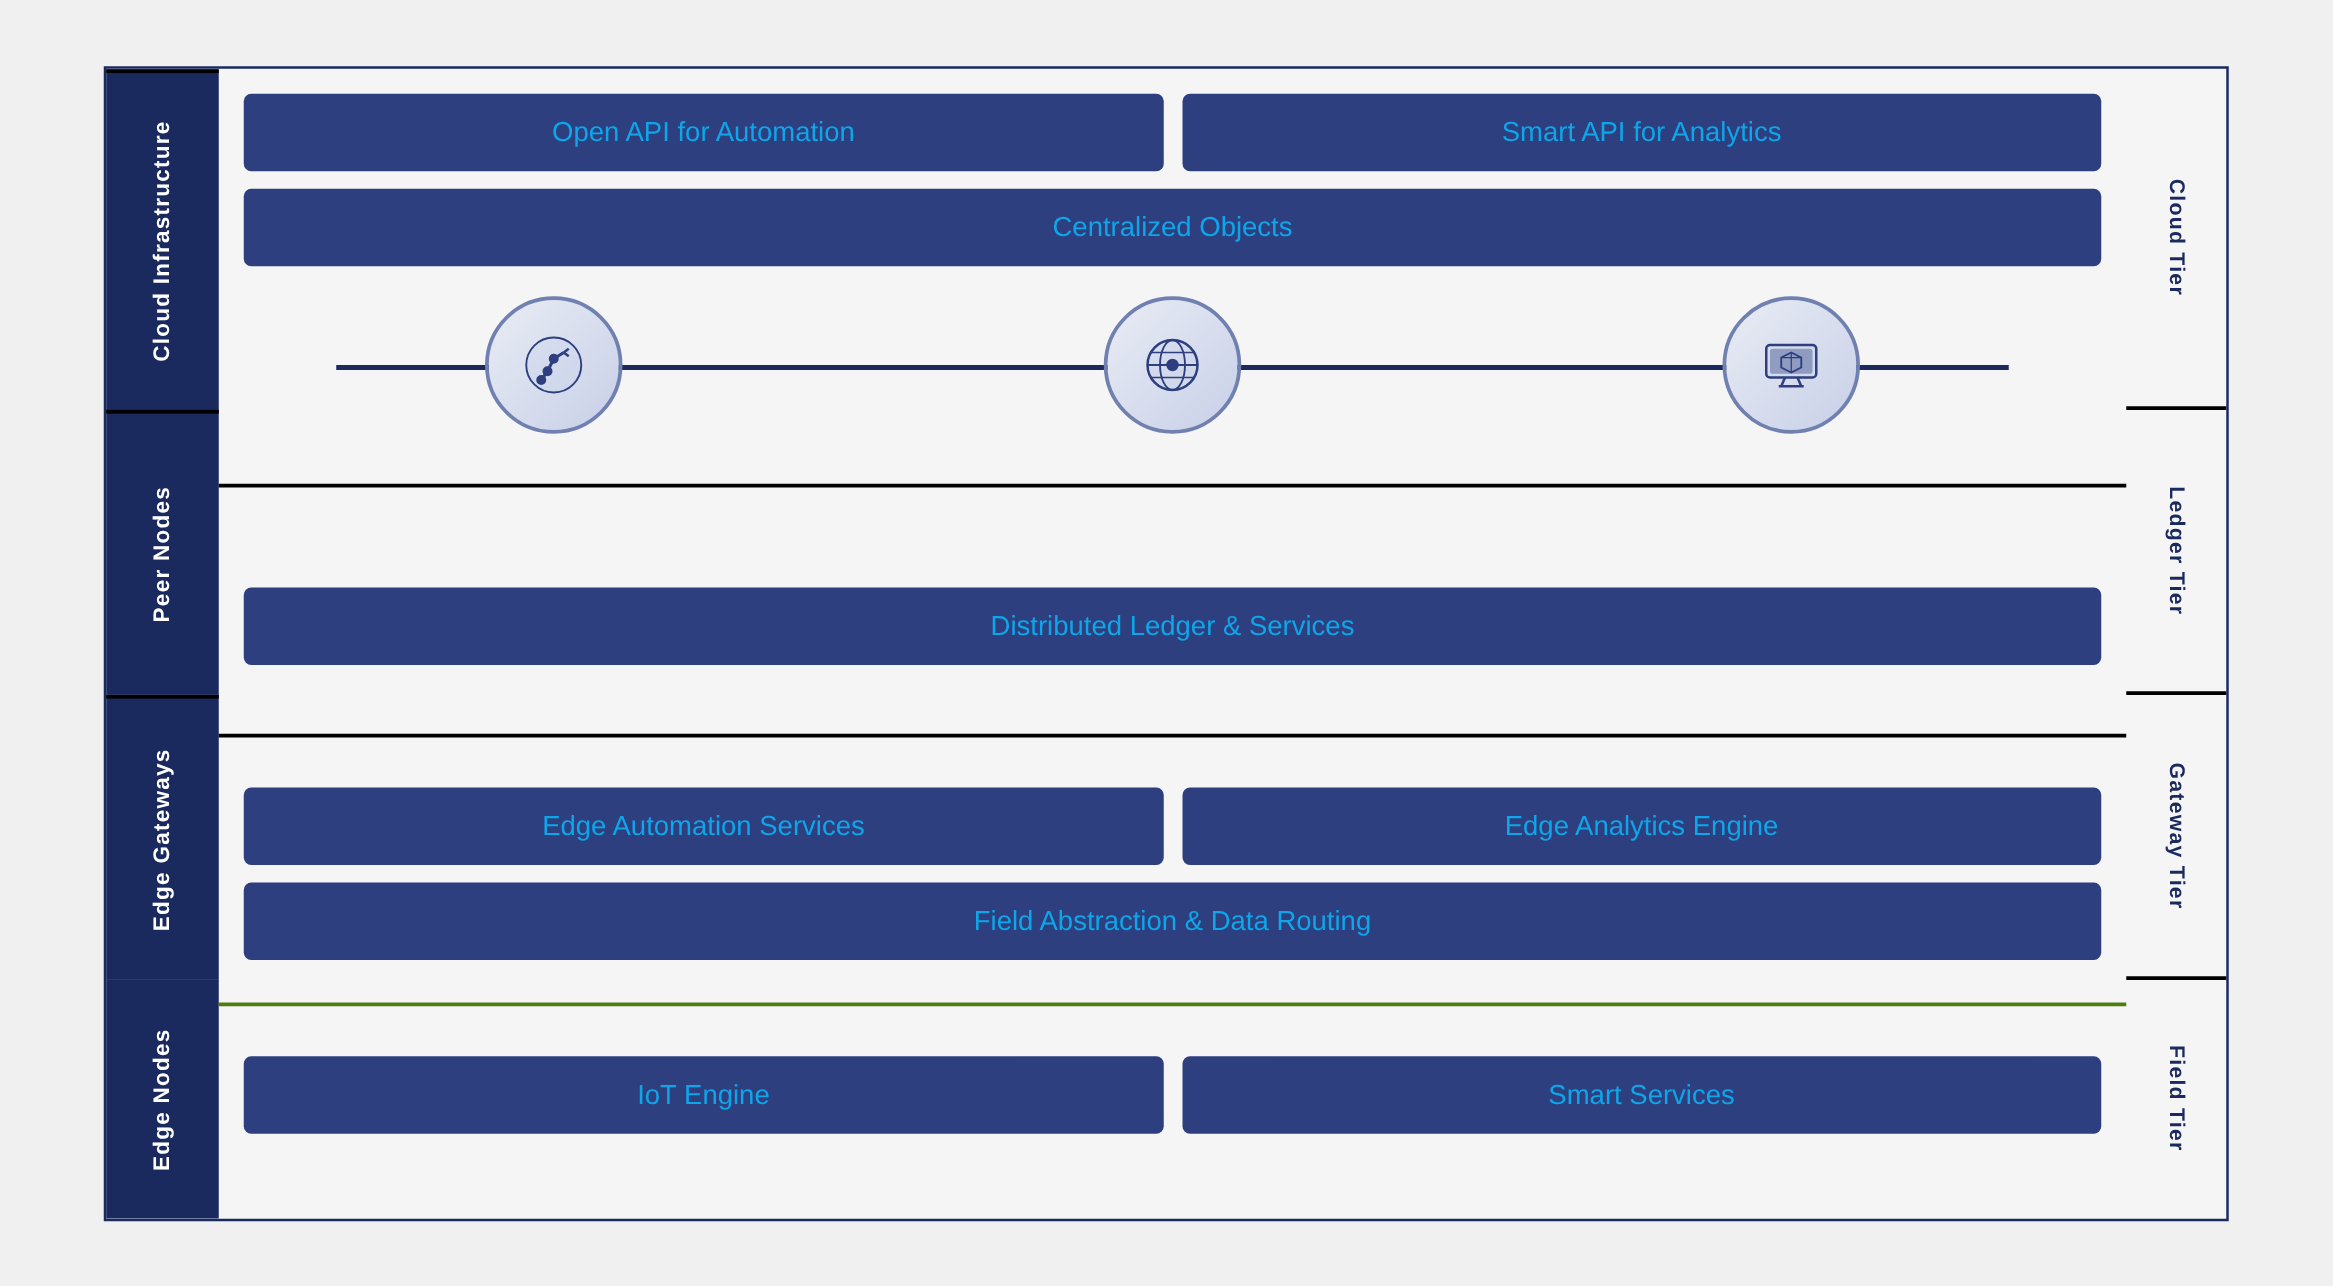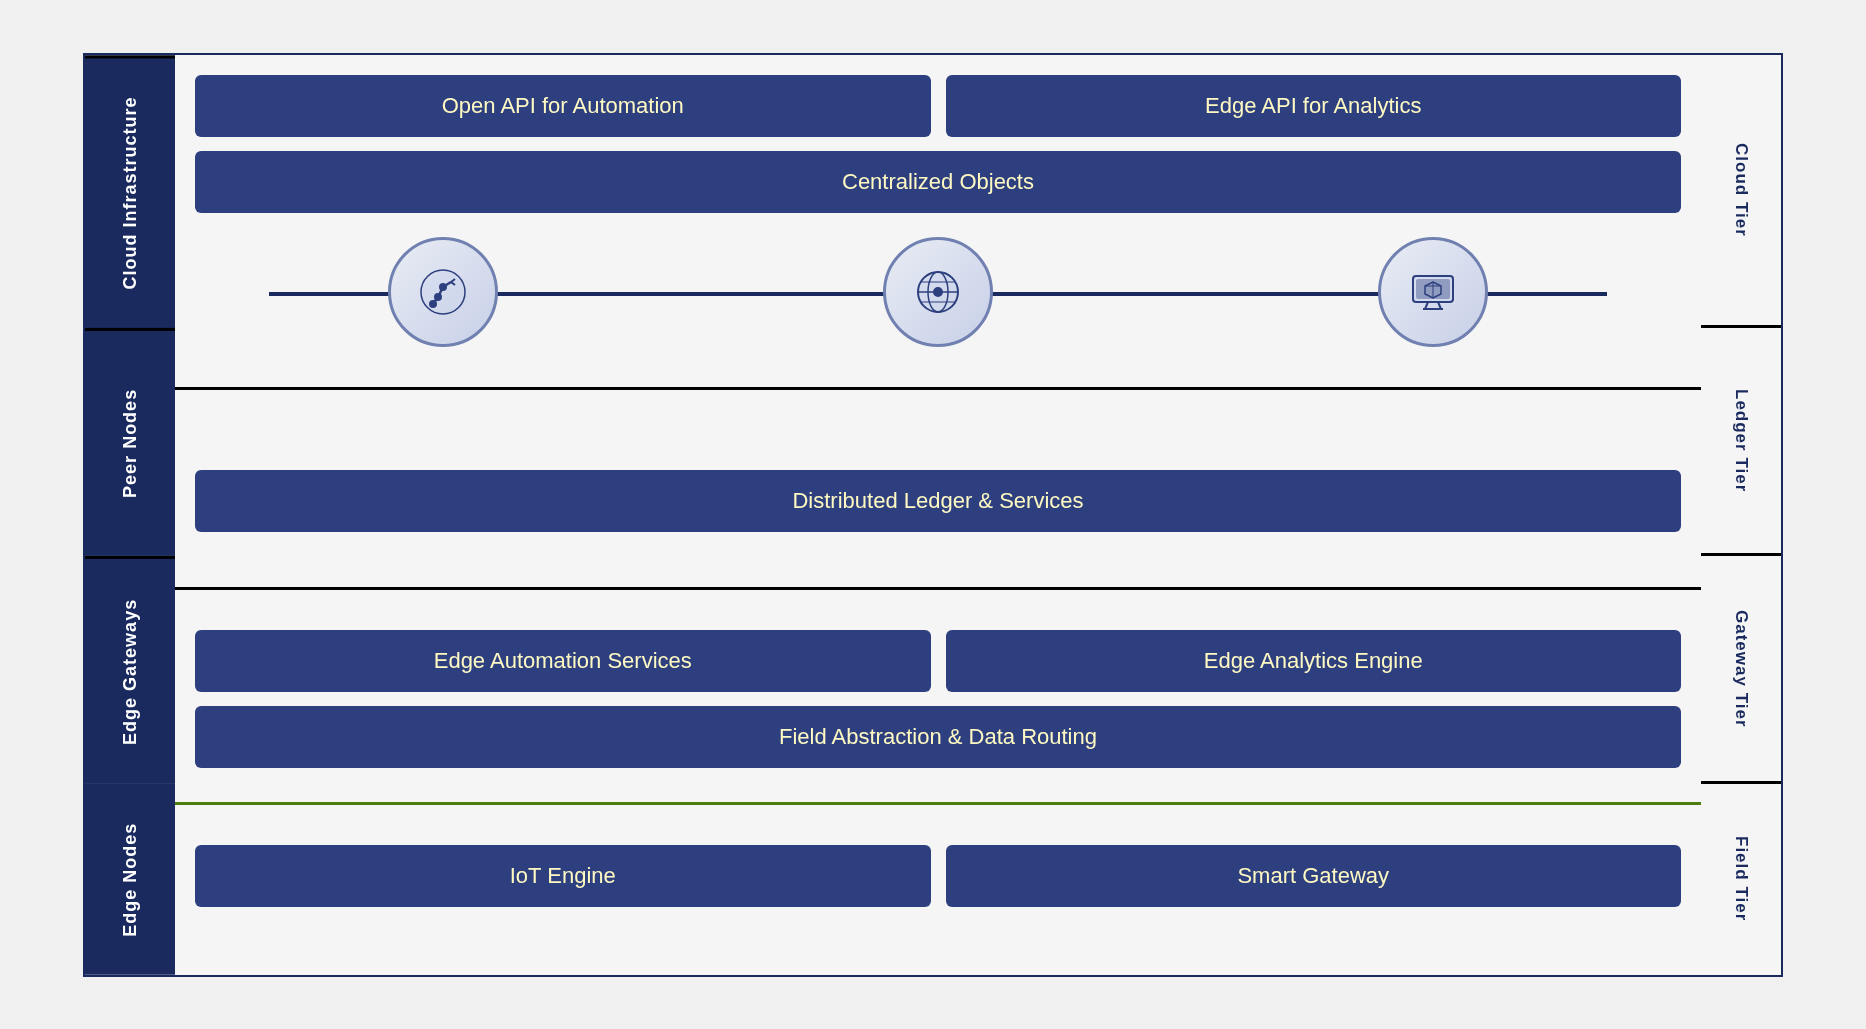--- a/index.html
+++ b/index.html
@@ -96,21 +96,21 @@
     .right-label.field-tier { flex: 1.5; }
 
     .row-buttons {
       display: flex;
       flex-direction: row;
       gap: 15px;
       margin-bottom: 14px;
     }
     .btn {
       background: #2d3f7e;
-      color: #fef9c3;
+      color: #0ea5e9;
       border: none;
       border-radius: 6px;
       padding: 18px 20px;
       font-size: 22px;
       font-weight: normal;
       text-align: center;
       flex: 1;
       cursor: default;
     }
 
@@ -162,21 +162,21 @@
     <div class="left-label ledger">Peer Nodes</div>
     <div class="left-label gateway">Edge Gateways</div>
     <div class="left-label field">Edge Nodes</div>
   </div>
 
   <div class="main-content">
 
     <div class="tier cloud">
       <div class="row-buttons">
         <div class="btn">Open API for Automation</div>
-        <div class="btn">Edge API for Analytics</div>
+        <div class="btn">Smart API for Analytics</div>
       </div>
       <div class="row-buttons">
         <div class="btn">Centralized Objects</div>
       </div>
       <div class="circle-row">
 
         <div class="circle-icon">
           <svg viewBox="0 0 60 60">
 
             <circle cx="30" cy="30" r="22" stroke="#2d3f7e" stroke-width="1.5" fill="rgba(200,210,235,0.3)"></circle>
@@ -233,21 +233,21 @@
       </div>
       <div class="row-buttons">
         <div class="btn">Field Abstraction &amp; Data Routing</div>
       </div>
     </div>
 
     <div class="tier field">
       <div style="height: 20px;"></div>
       <div class="row-buttons">
         <div class="btn">IoT Engine</div>
-        <div class="btn">Smart Gateway</div>
+        <div class="btn">Smart Services</div>
       </div>
     </div>
 
   </div>
 
   <div class="right-labels">
     <div class="right-label cloud-tier">Cloud Tier</div>
     <div class="right-label ledger-tier">Ledger Tier</div>
     <div class="right-label gateway-tier">Gateway Tier</div>
     <div class="right-label field-tier">Field Tier</div>

